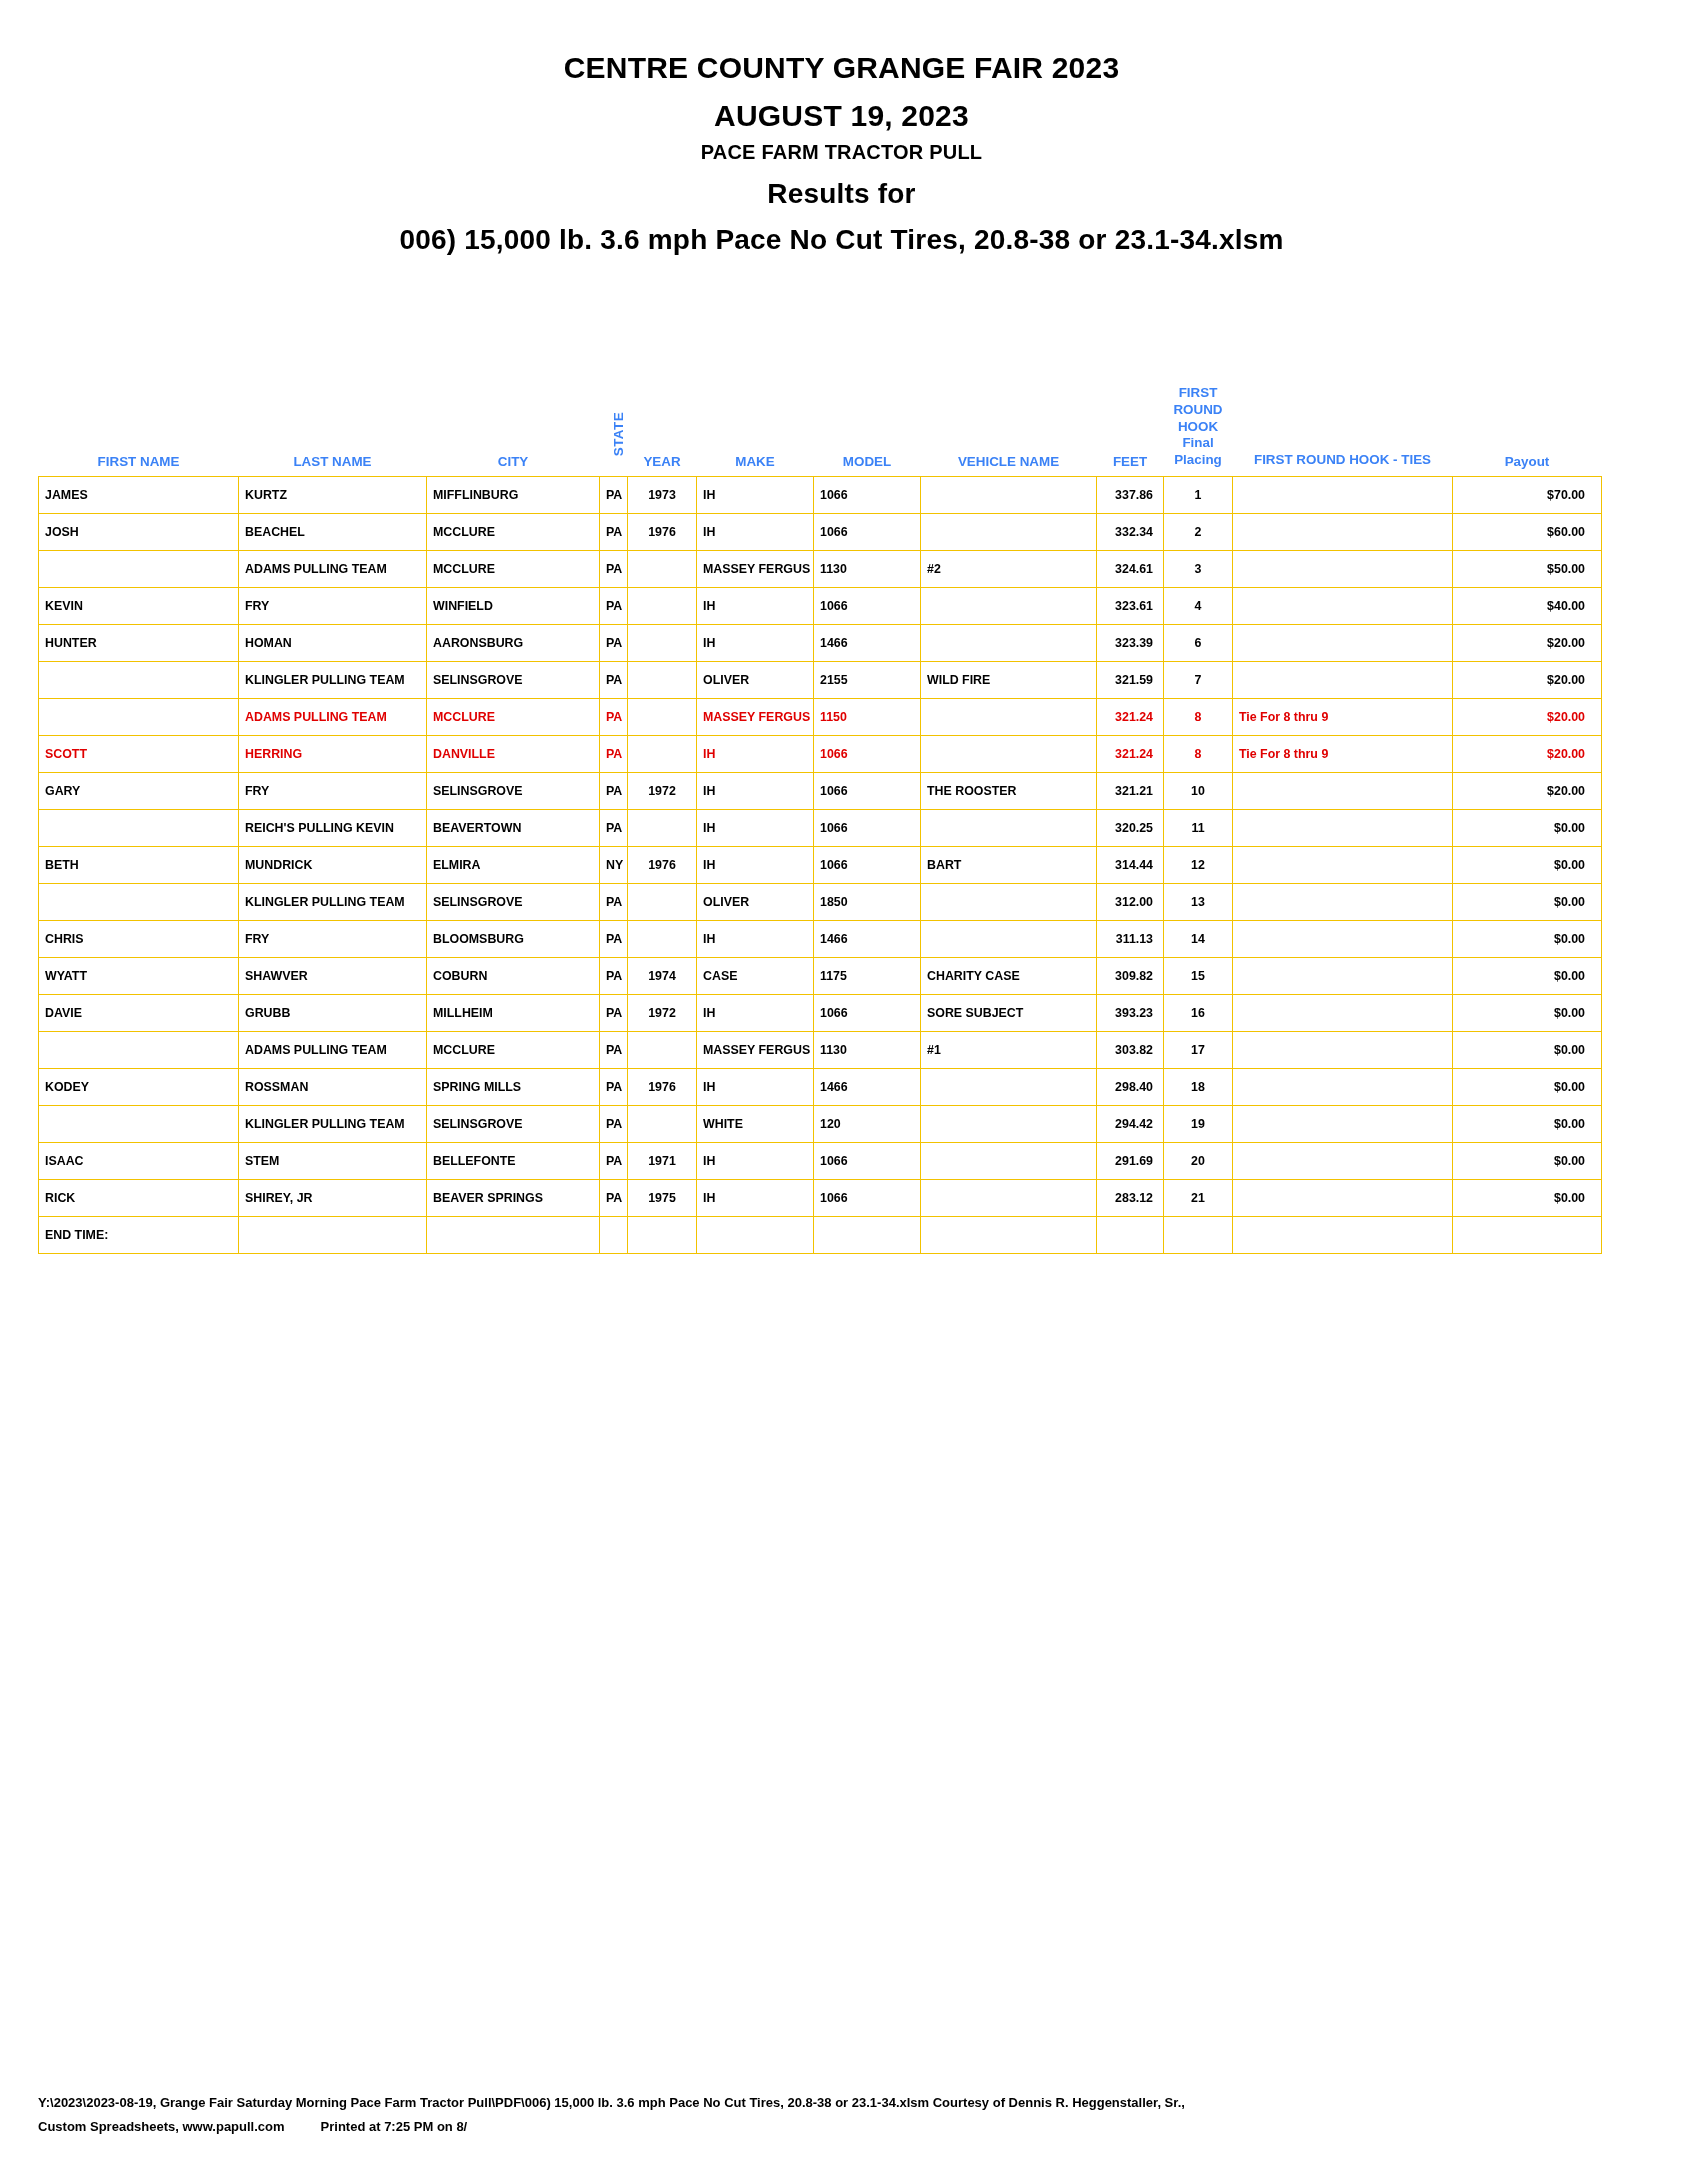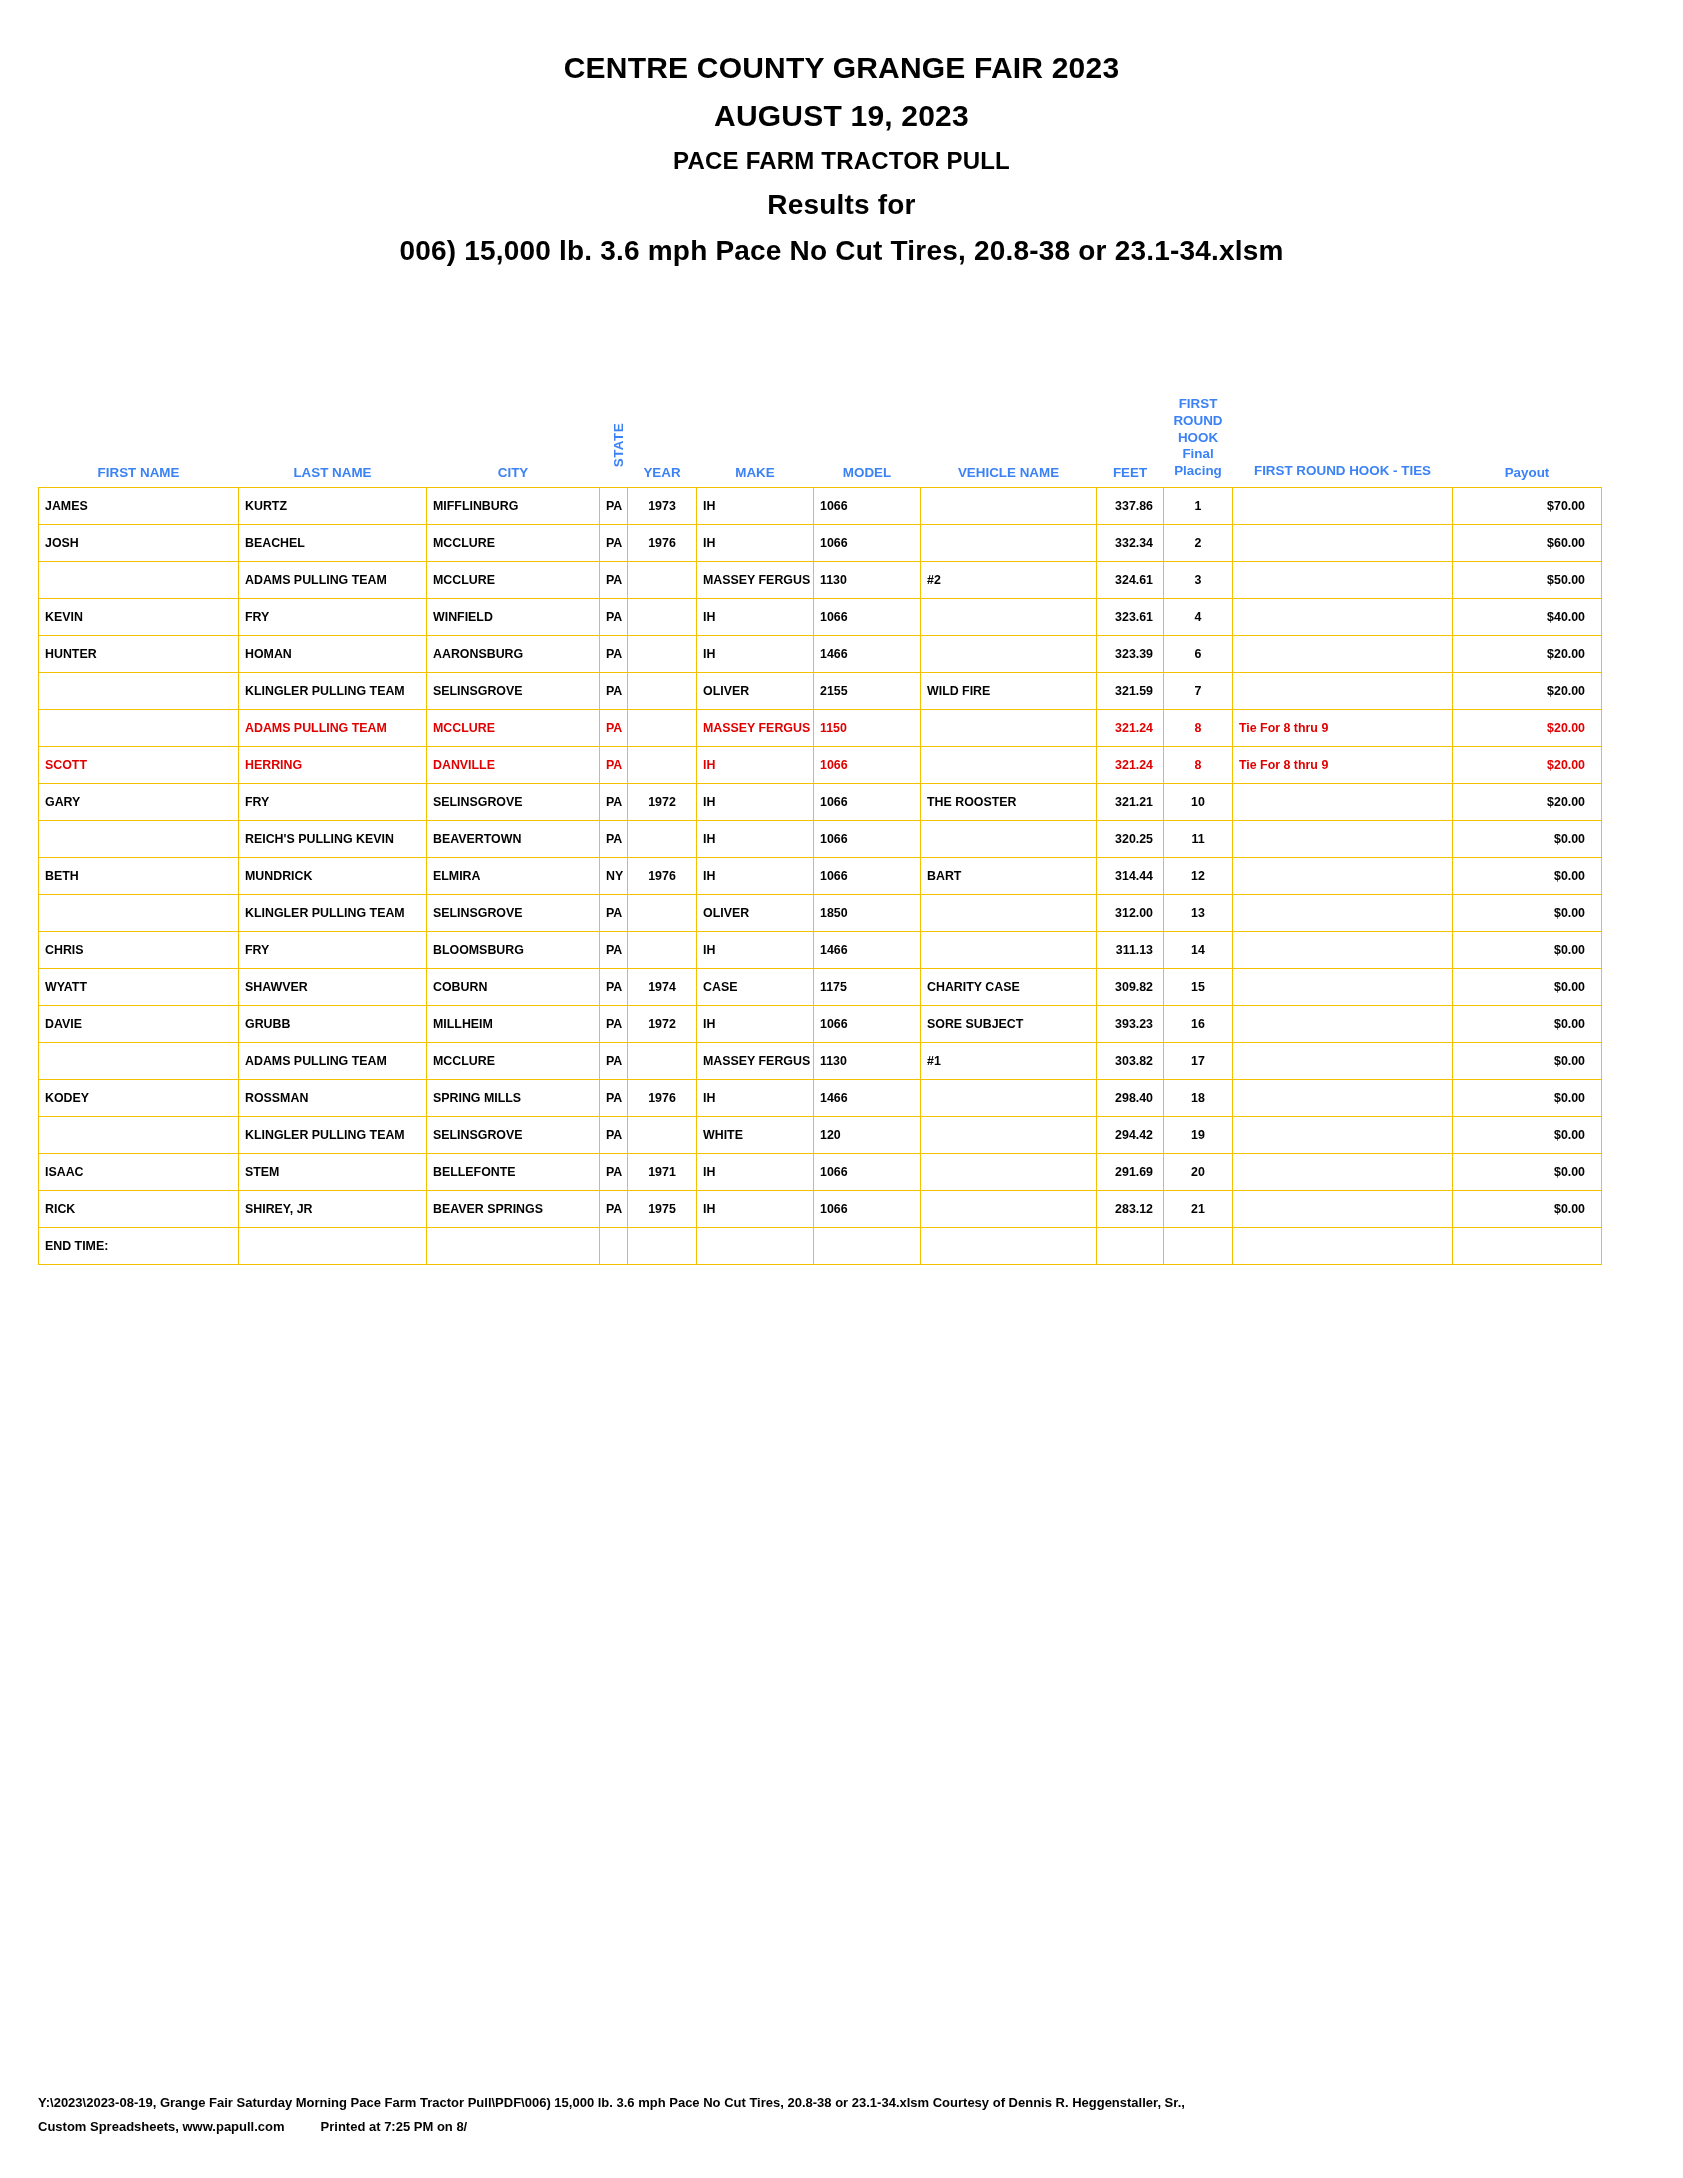--- a/index.html
+++ b/index.html
@@ -23,22 +23,22 @@
   }
   .titles {
     text-align: center;
     padding-top: 51px;
   }
   .titles .line {
     font-weight: bold;
     letter-spacing: 0.2px;
   }
   .t1 { font-size: 30px; margin-bottom: 14px; }
-  .t2 { font-size: 30px; margin-bottom: 14px; }
-  .t3 { font-size: 24px; margin-bottom: 14px; }
+  .t2 { font-size: 30px; margin-bottom: 8px; }
+  .t3 { font-size: 20px; margin-bottom: 14px; }
   .t4 { font-size: 28px; margin-bottom: 14px; }
   .t5 { font-size: 28px; }
 
   .table-wrap {
     margin-top: 129px;
     padding-left: 38px;
     padding-right: 38px;
   }
   table.results {
     border-collapse: collapse;

